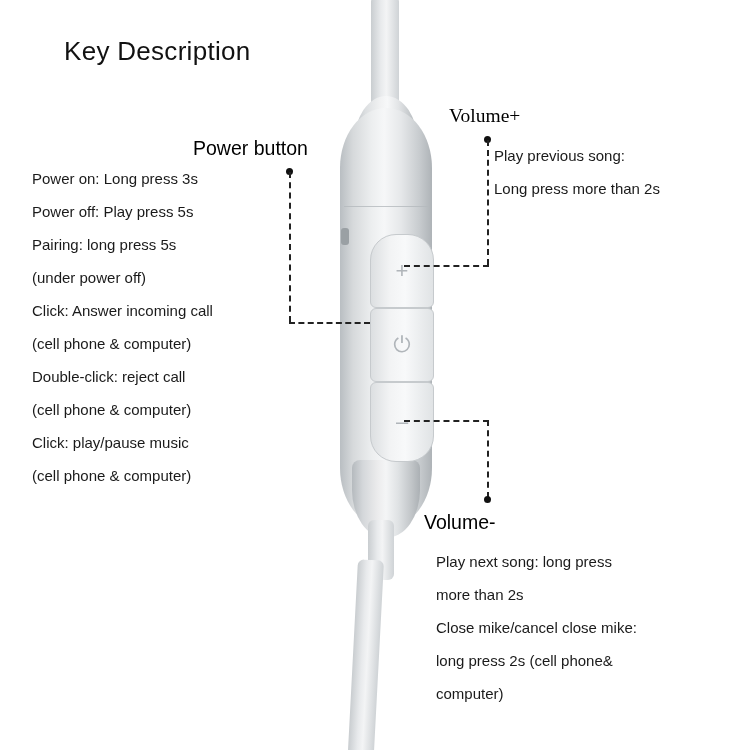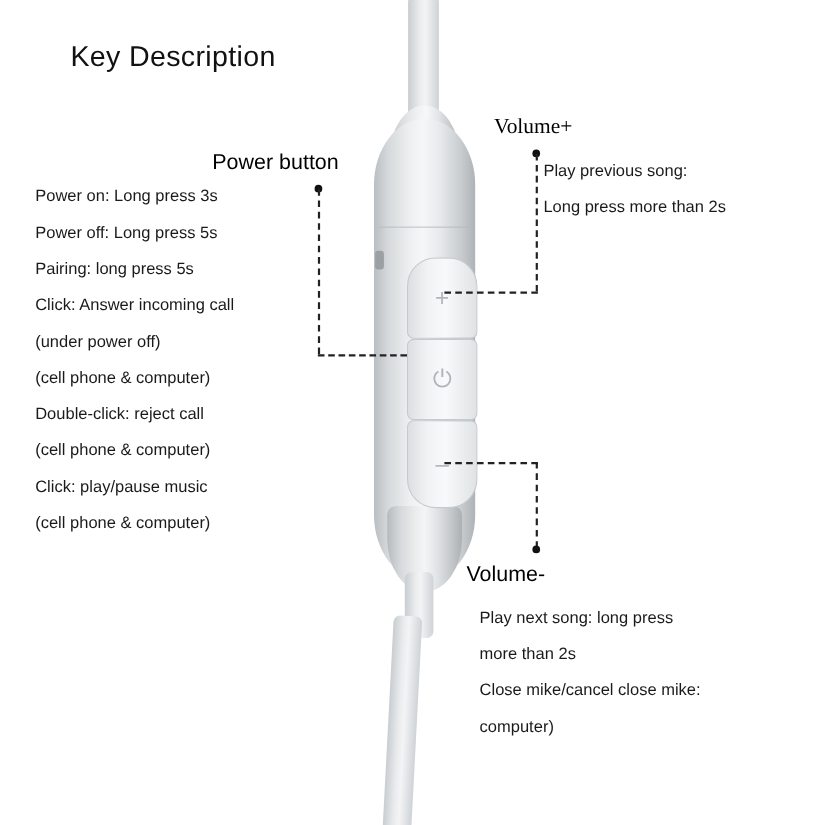--- a/index.html
+++ b/index.html
@@ -198,36 +198,37 @@
   <div class="dot" style="left:484px; top:496px;"></div>
 
   <div class="title">Key Description</div>
 
   <div id="label-power" class="block">Power button</div>
   <div id="label-volup" class="block">Volume+</div>
   <div id="label-voldown" class="block">Volume-</div>
 
   <div id="left-block" class="block">
     <div class="txt-line">Power on: Long press 3s</div>
-    <div class="txt-line">Power off: Long press 5s</div>
+    <div class="txt-line">Power off: Play press 5s</div>
     <div class="txt-line">Pairing: long press 5s</div>
+    <div class="txt-line">(under power off)</div>
     <div class="txt-line">Click: Answer incoming call</div>
-    <div class="txt-line">(under power off)</div>
     <div class="txt-line">(cell phone &amp; computer)</div>
     <div class="txt-line">Double-click: reject call</div>
     <div class="txt-line">(cell phone &amp; computer)</div>
     <div class="txt-line">Click:  play/pause music</div>
     <div class="txt-line">(cell phone &amp; computer)</div>
   </div>
 
   <div id="volup-block" class="block">
     <div class="txt-line">Play previous song:</div>
     <div class="txt-line">Long press more than 2s</div>
   </div>
 
   <div id="voldown-block" class="block">
     <div class="txt-line">Play next song: long press</div>
     <div class="txt-line">more than 2s</div>
     <div class="txt-line">Close mike/cancel close mike:</div>
+    <div class="txt-line">long press 2s (cell phone&amp;</div>
     <div class="txt-line">computer)</div>
   </div>
 
 </div>
 
 </body></html>

